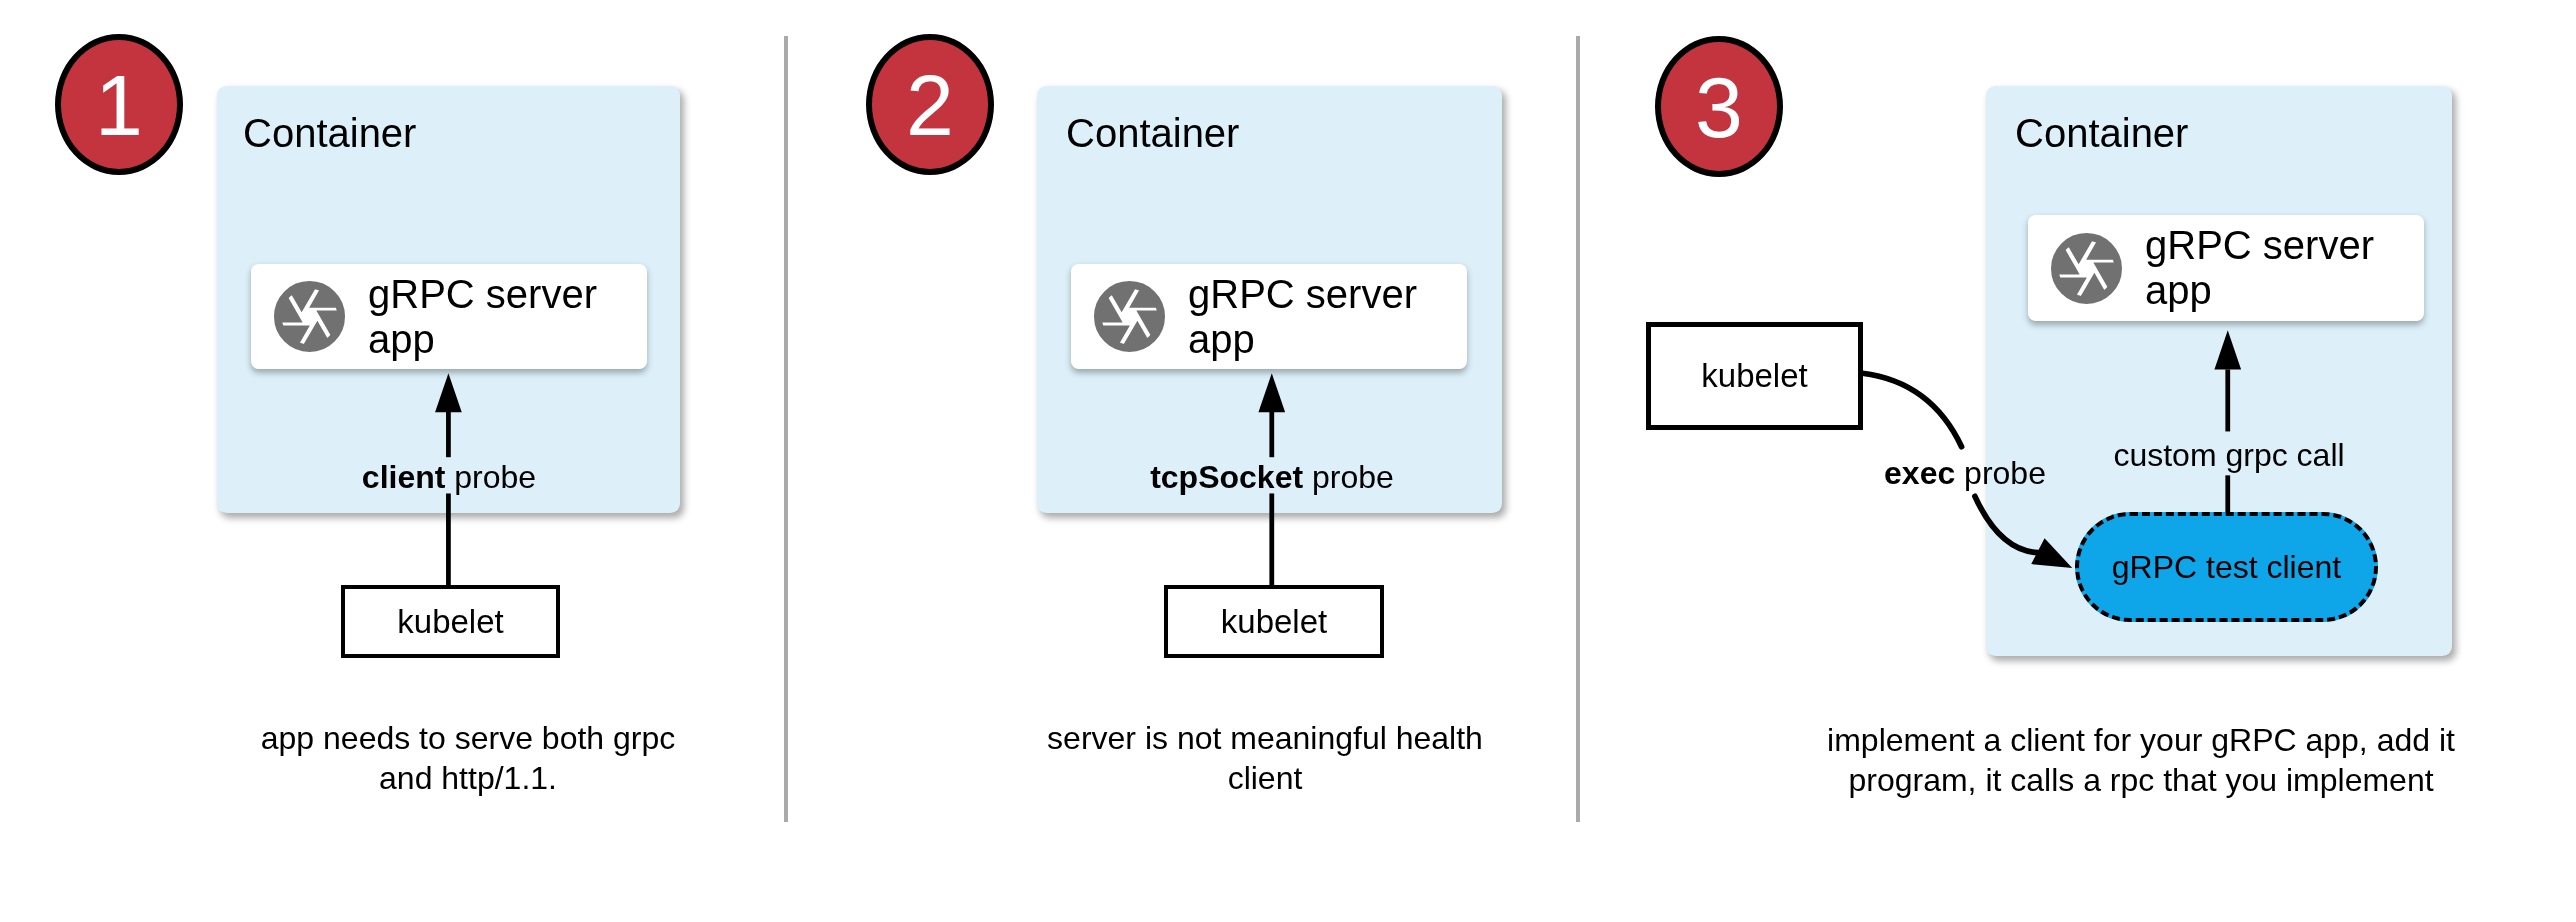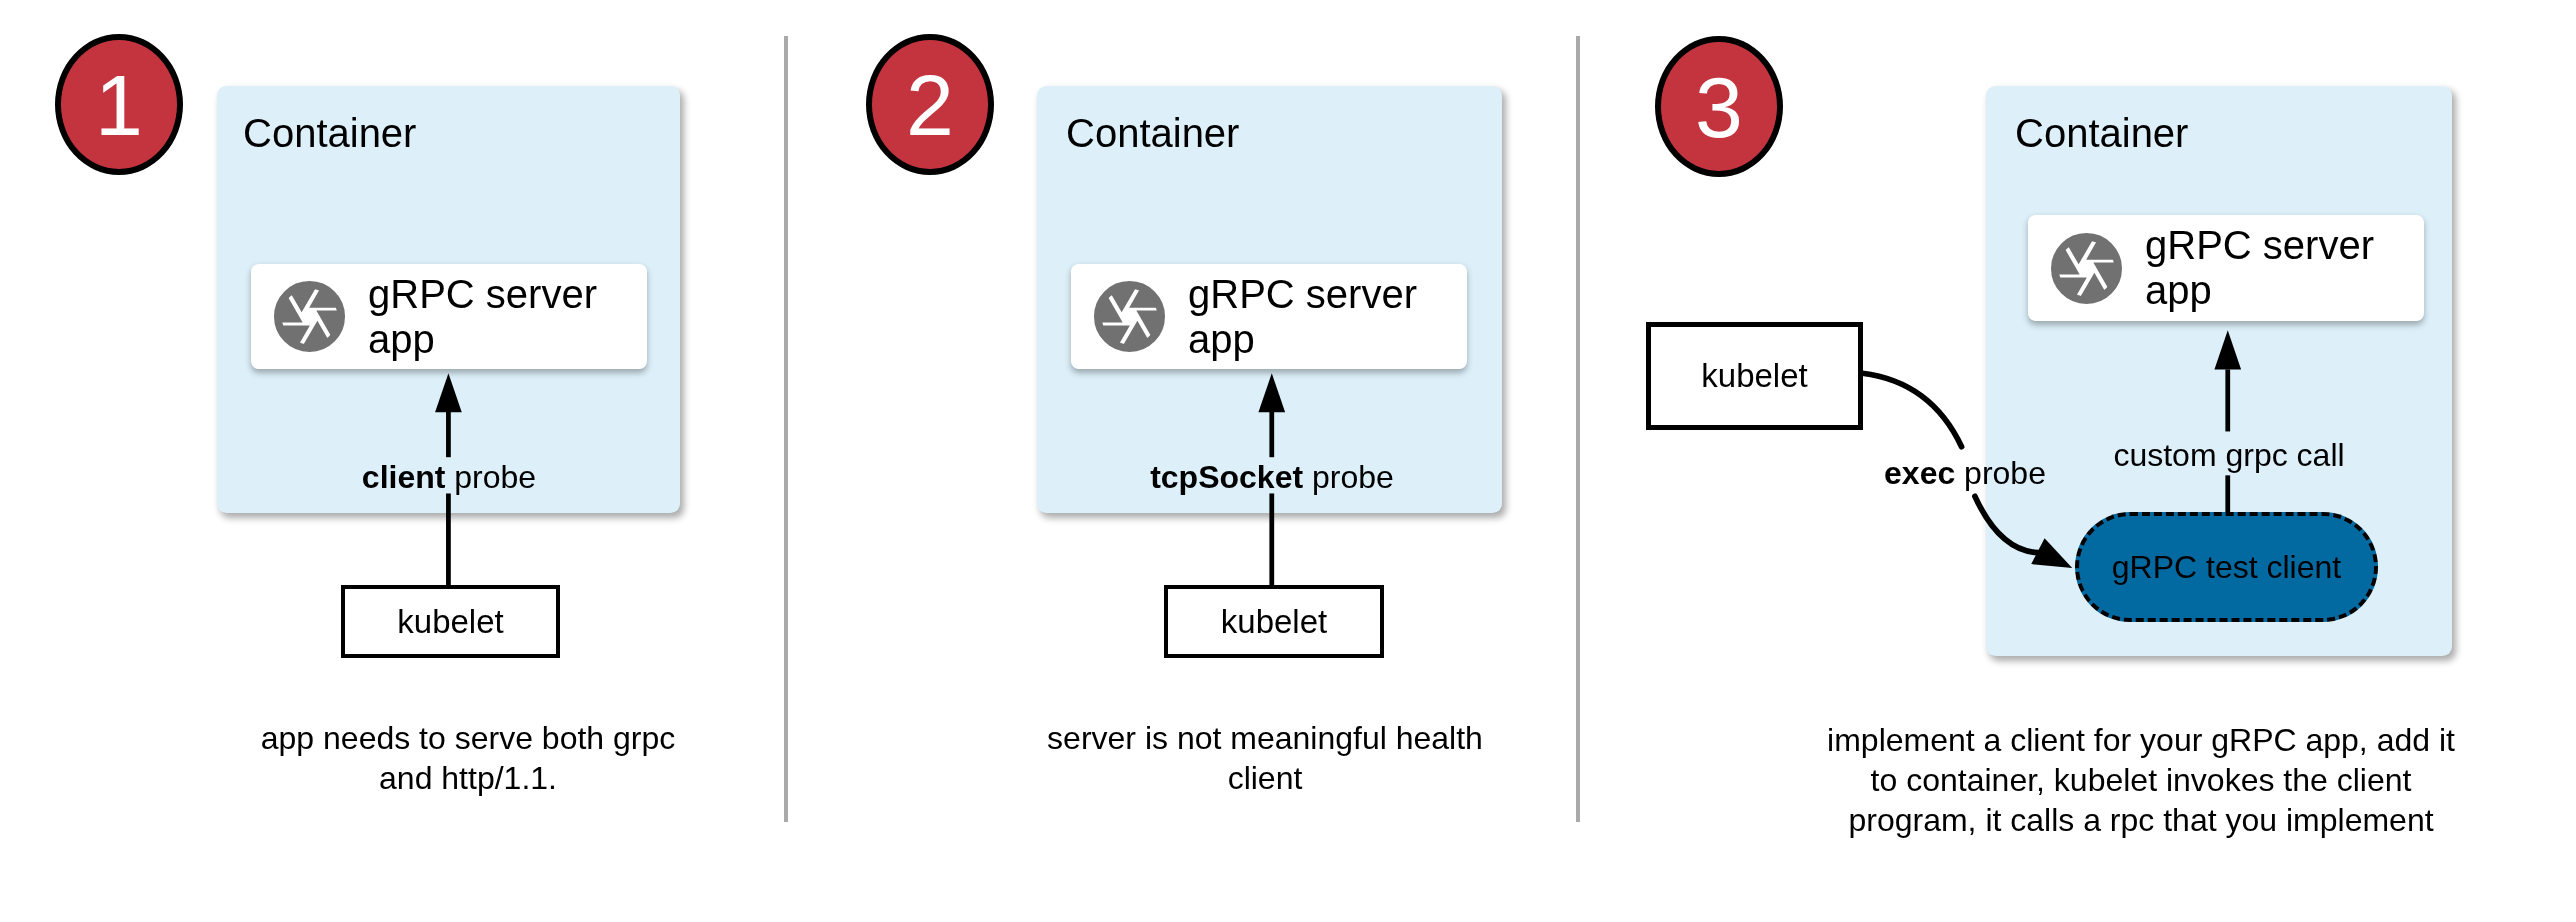--- a/index.html
+++ b/index.html
@@ -24,21 +24,21 @@
   .kubelet-box{position:absolute;background:#fff;border:4.8px solid #000;box-sizing:border-box;
          display:flex;align-items:center;justify-content:center;font-size:33px;}
   .kubelet-box.thick{border-width:5.7px;}
 
   .probe-label{position:absolute;font-size:32px;text-align:center;}
   .probe-label .kw{font-weight:700;}
   .probe-label .rest{white-space:pre;}
 
   .call-label{position:absolute;font-size:32px;text-align:center;}
 
-  .test-client{position:absolute;background:#0369a1;border:4.8px dashed #000;border-radius:57px;
+  .test-client{position:absolute;background:#0ea5e9;border:4.8px dashed #000;border-radius:57px;
          box-sizing:border-box;display:flex;align-items:center;justify-content:center;font-size:32px;}
 
   .caption{position:absolute;font-size:32px;line-height:40px;text-align:center;}
 
   .divider{position:absolute;width:3.8px;background:#aaaaaa;}
 
   svg.arrows{position:absolute;left:0;top:0;pointer-events:none;}
   .arrow-stroke{stroke:#000;stroke-width:5;fill:none;}
   .arrow-stroke.curved{stroke-width:6;stroke-linecap:round;}
   .arrow-head{fill:#000;stroke:none;}
@@ -131,21 +131,20 @@
   </div>
 
   <div class="call-label" style="left:2086px;top:437px;width:286px;">custom grpc call</div>
 
   <div class="test-client" style="left:2075px;top:512px;width:303px;height:110px;">
     <span>gRPC test client</span>
   </div>
 
   <div class="caption" style="left:1783px;top:720px;width:716px;">
     <div>implement a client for your gRPC app, add it</div>
-    <div>to container, kubelet invokes the client</div>
     <div>program, it calls a rpc that you implement</div>
   </div>
 
   <svg class="arrows" width="2576" height="923" viewBox="0 0 2700 967">
 
     <path class="arrow-stroke" d="M470 613 L470 517"></path>
     <path class="arrow-stroke" d="M470 479 L470 431"></path>
     <polygon class="arrow-head" points="470,391 456,432 484,432"></polygon>
 
     <path class="arrow-stroke" d="M1333 613 L1333 517"></path>

